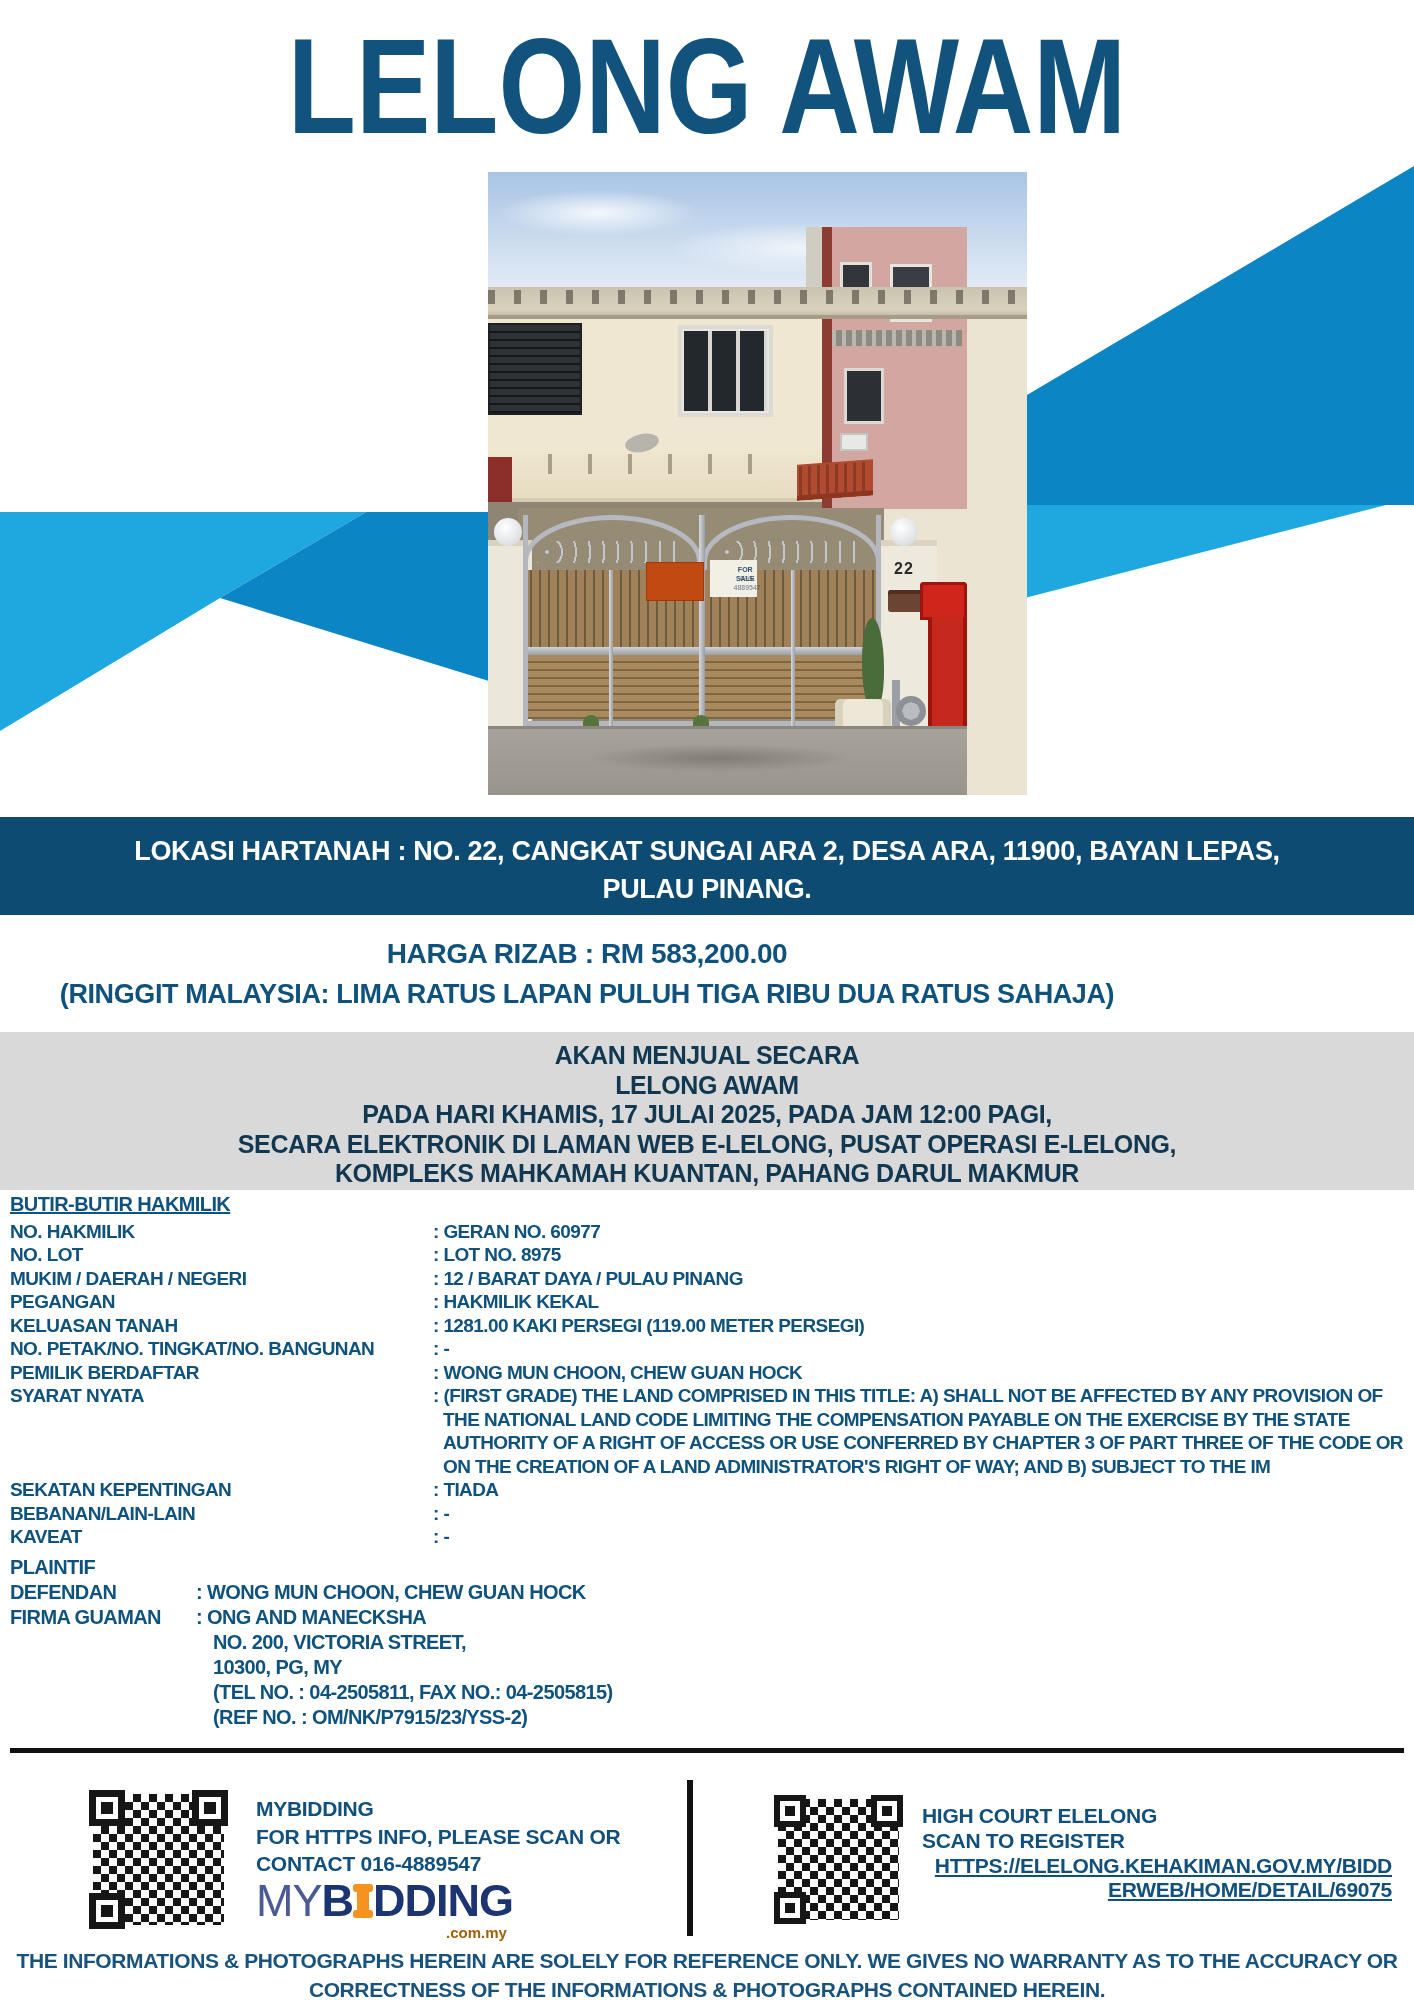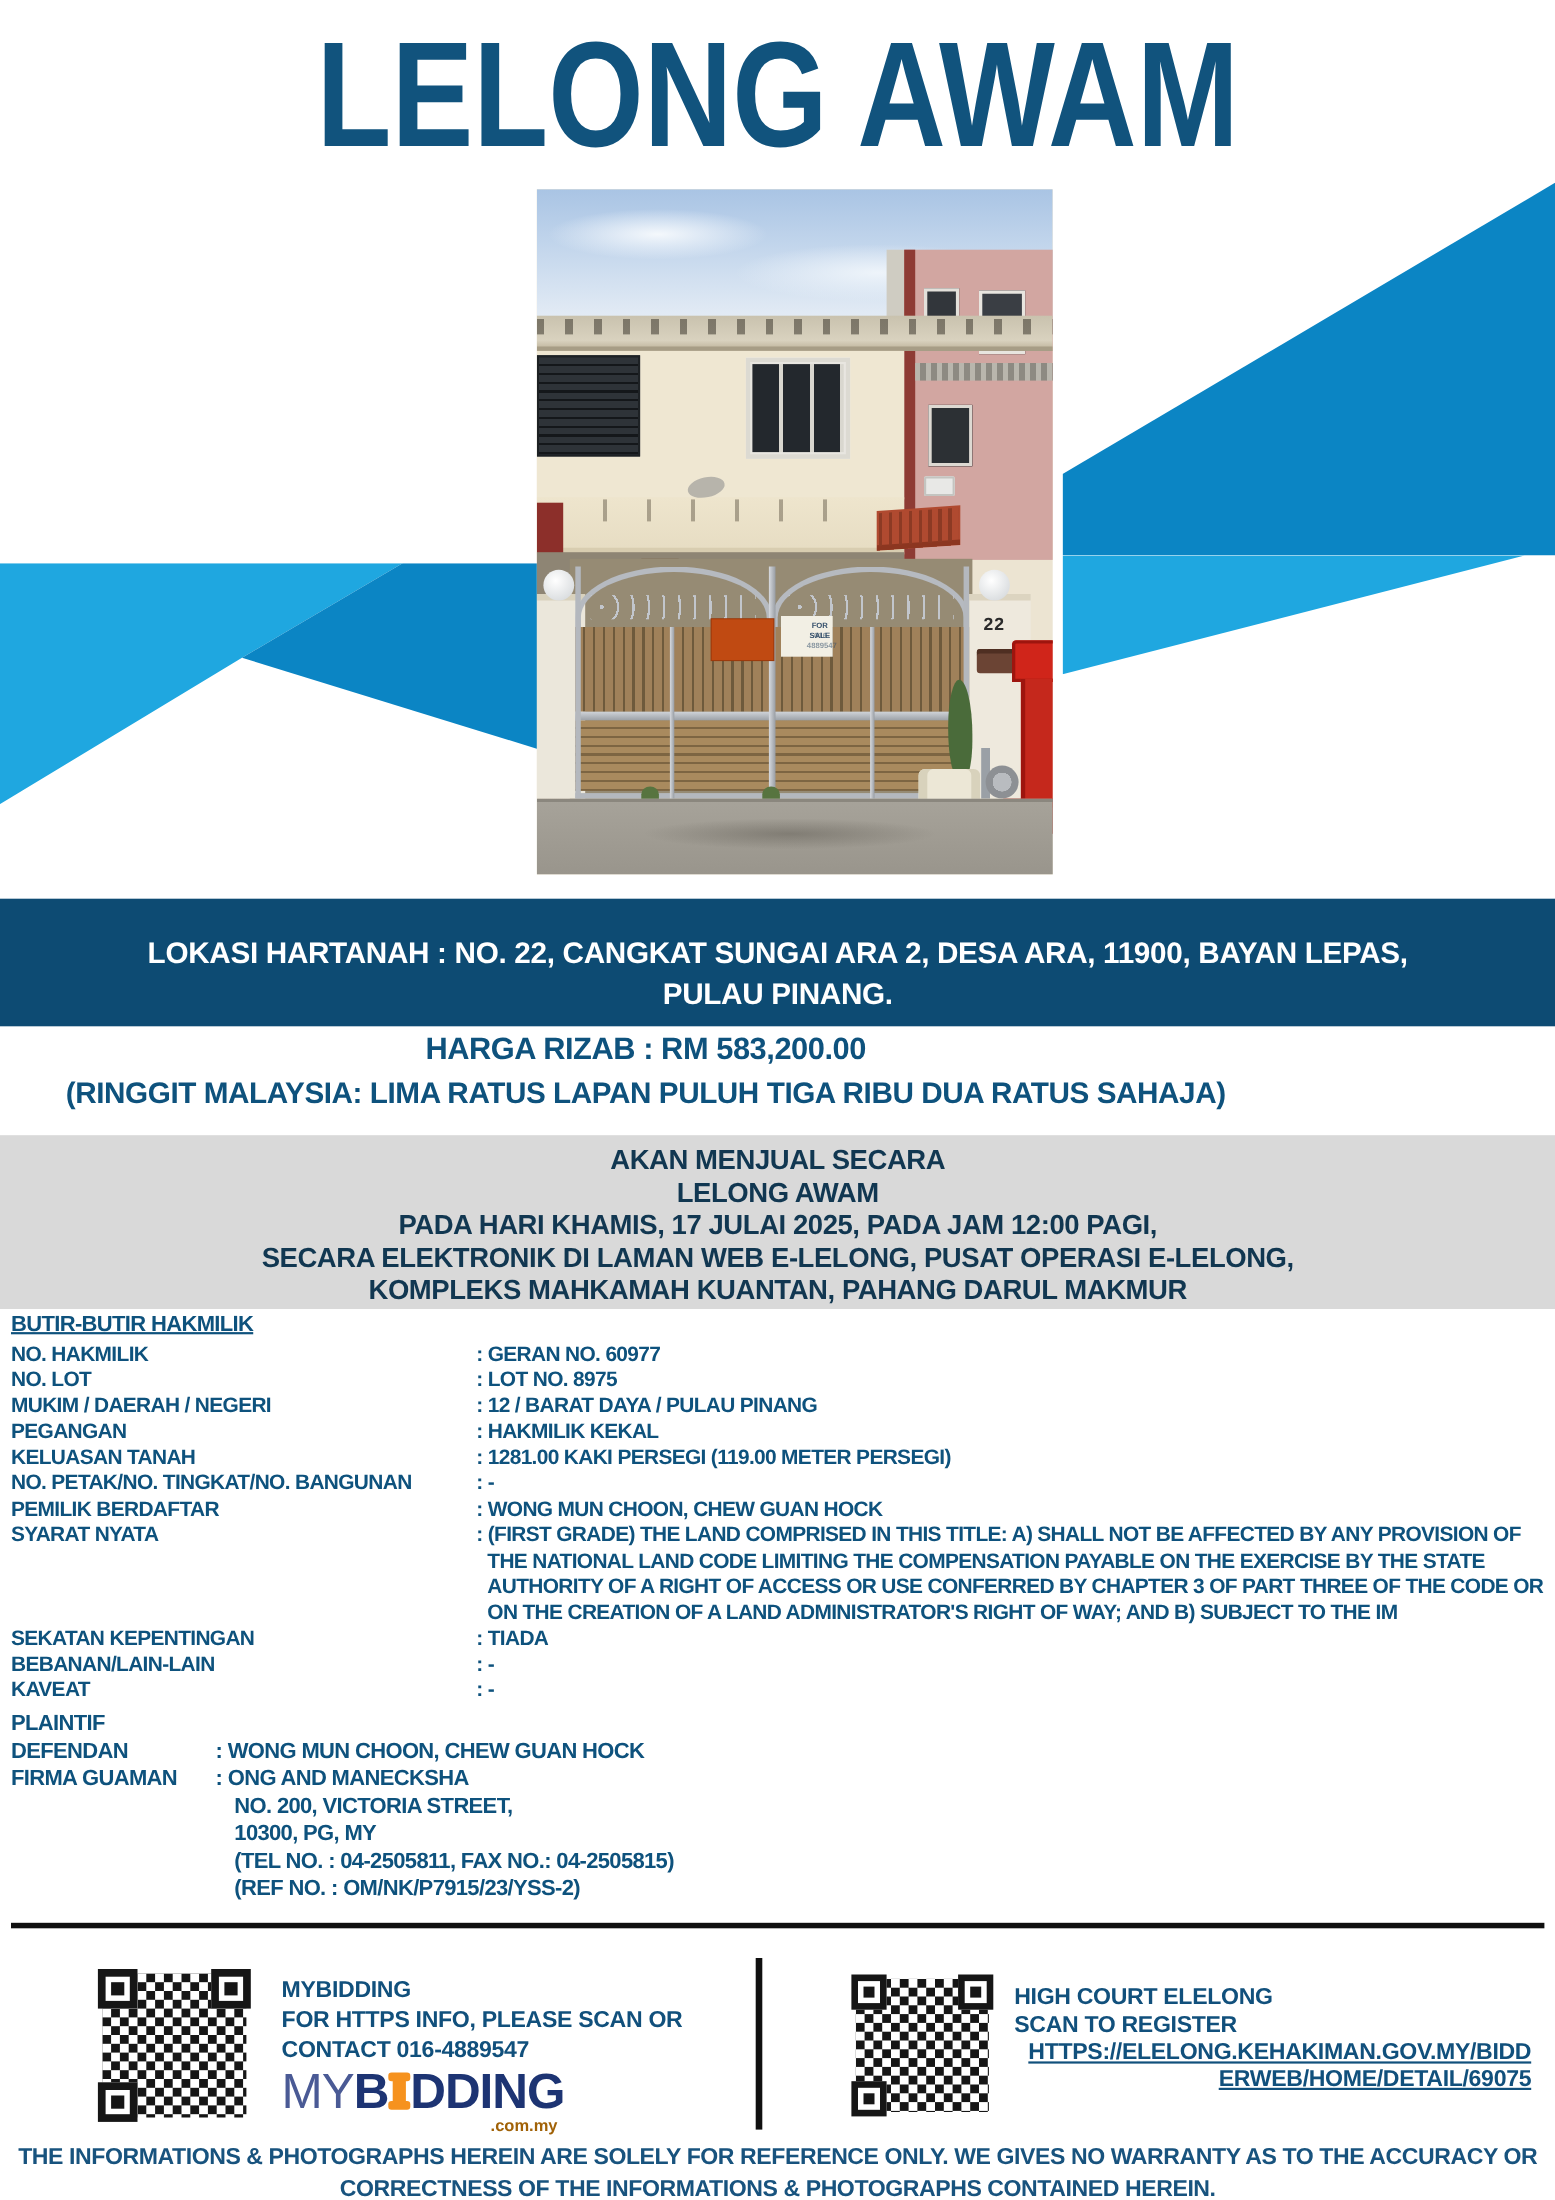--- a/index.html
+++ b/index.html
@@ -13,21 +13,21 @@
   .rib-l-dark  { background:#0b85c4; clip-path:polygon(366px 512px,489px 512px,489px 681px,220px 598px); }
   .rib-r-dark  { background:#0b85c4; clip-path:polygon(966px 431px,1414px 166px,1414px 505px,966px 505px); }
   .rib-r-light { background:#1fa7e0; clip-path:polygon(966px 505px,1386px 505px,966px 613px); }
 
   
   .main-title { position:absolute; top:18px; left:0; width:100%; text-align:center; z-index:3;
     font-size:136px; font-weight:700; color:#11537d; line-height:1; letter-spacing:0;
     transform:scaleX(0.82); transform-origin:50% 0; white-space:nowrap; }
 
   
-  .photo { position:absolute; left:488px; top:172px; width:469px; height:623px; z-index:2;
+  .photo { position:absolute; left:488px; top:172px; width:539px; height:623px; z-index:2;
            overflow:hidden; background:#ece4d2; }
   .photo * { position:absolute; }
   .sky { left:0; top:0; width:100%; height:118px;
          background:linear-gradient(180deg,#a9c4e4 0%,#c3d6ec 45%,#e4ecf5 100%); }
   .cloud1 { left:10px; top:18px; width:200px; height:46px; background:radial-gradient(closest-side,#f4f8fc,transparent); border-radius:50%; }
   .cloud2 { left:180px; top:50px; width:260px; height:52px; background:radial-gradient(closest-side,#eef4fa,transparent); border-radius:50%; }
   .parapet { left:0; top:115px; width:100%; height:32px;
       background:linear-gradient(180deg,#c9c2ae,#d9d2bf 70%,#b9ae94);
       box-shadow:inset 0 -4px 0 #a79d86; }
   .parapet-stain { left:0; top:118px; width:100%; height:14px;
@@ -106,23 +106,23 @@
   .plant { left:374px; top:446px; width:22px; height:92px; background:#4a6b3a; border-radius:45% 55% 40% 50%; }
   .weed { width:16px; height:14px; background:#57743f; border-radius:50% 50% 0 0; top:543px; }
   .weed.w1 { left:95px; } .weed.w2 { left:205px; }
   .driveway { left:0; top:554px; width:479px; height:69px;
       background:linear-gradient(180deg,#a7a39a,#99958c);
       box-shadow:inset 0 3px 0 #8b877e; }
   .drive-stain { left:40px; top:566px; width:380px; height:40px;
       background:radial-gradient(closest-side,rgba(70,66,58,.35),transparent 70%); }
 
   
-  .loc-banner { position:absolute; left:0; top:817px; width:1414px; height:116px; background:#0d4b73;
+  .loc-banner { position:absolute; left:0; top:817px; width:1414px; height:98px; background:#0d4b73;
       z-index:3; color:#fff; text-align:center; font-weight:700; font-size:27px; line-height:38px;
-      padding-top:30px; letter-spacing:-0.3px; }
+      padding-top:15px; letter-spacing:-0.3px; }
   .price-block { position:absolute; left:0; top:938px; width:1174px; text-align:center; z-index:3;
       font-weight:700; letter-spacing:-0.4px; }
   .price-line1 { font-size:28px; color:#0e527d; margin-bottom:9px; }
   .price-line2 { font-size:27px; color:#0e527d; }
   .notice-box { position:absolute; left:0; top:1032px; width:1414px; height:158px; background:#d9d9d9;
       z-index:3; text-align:center; color:#113751; font-weight:700; font-size:25px; line-height:29.6px;
       padding-top:9px; letter-spacing:-0.4px; }
 
   
   .details { position:absolute; left:10px; top:1193px; width:1398px; z-index:3;

